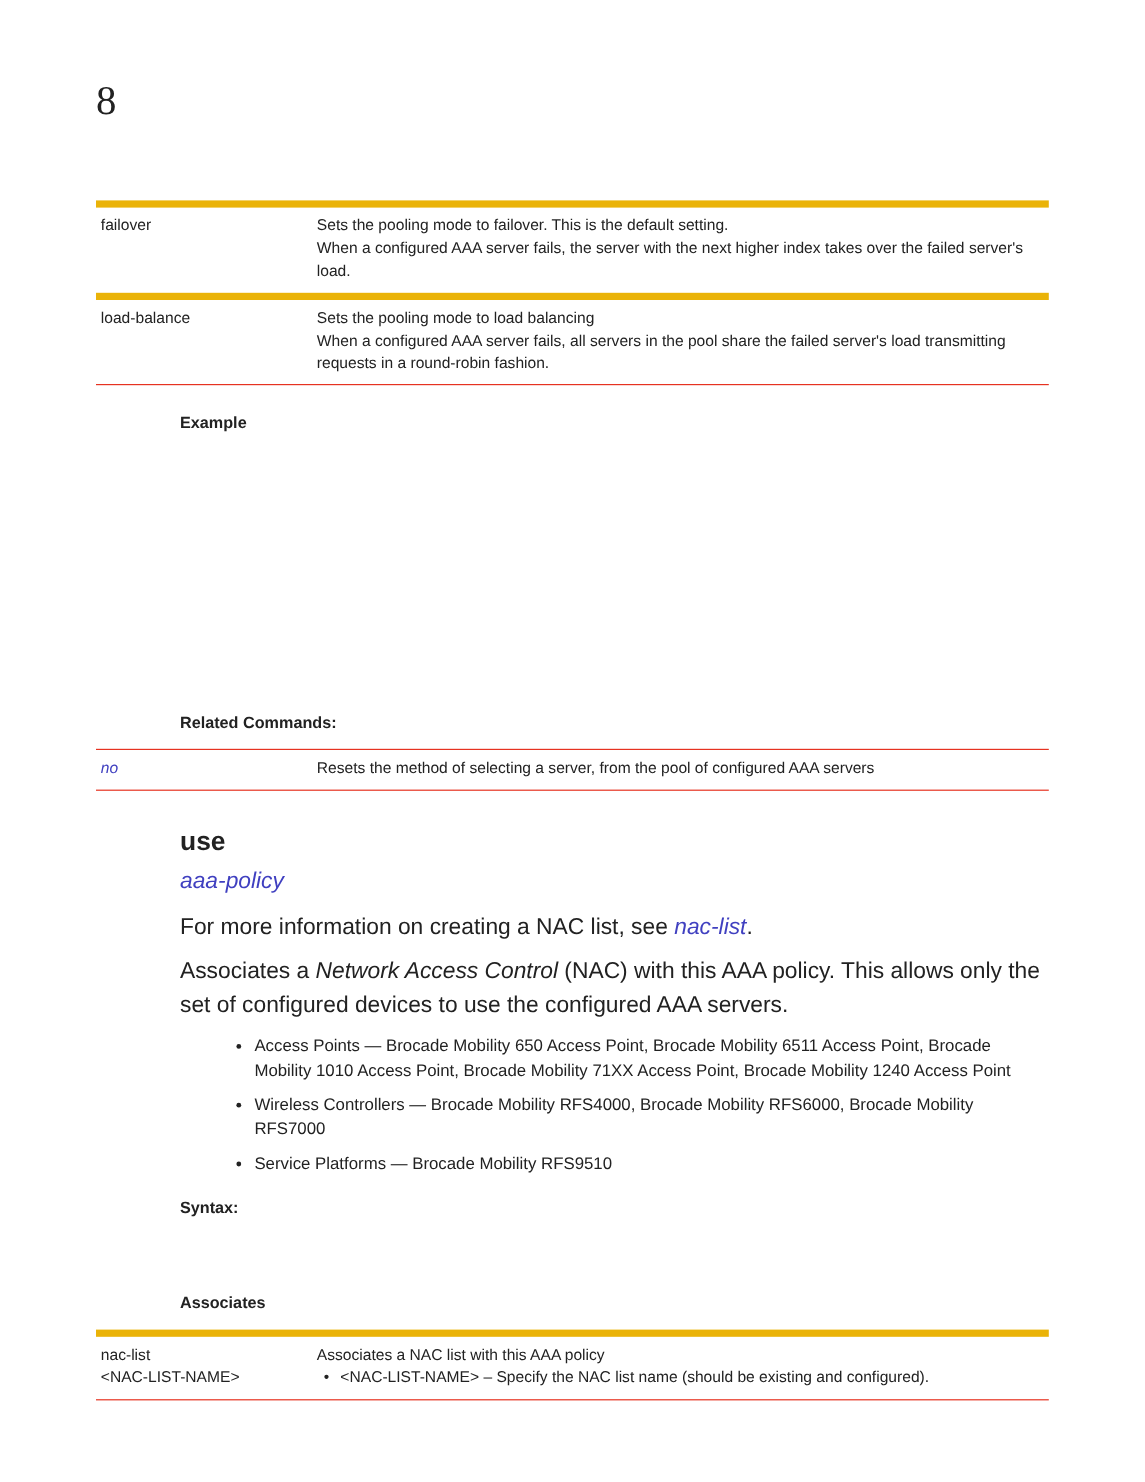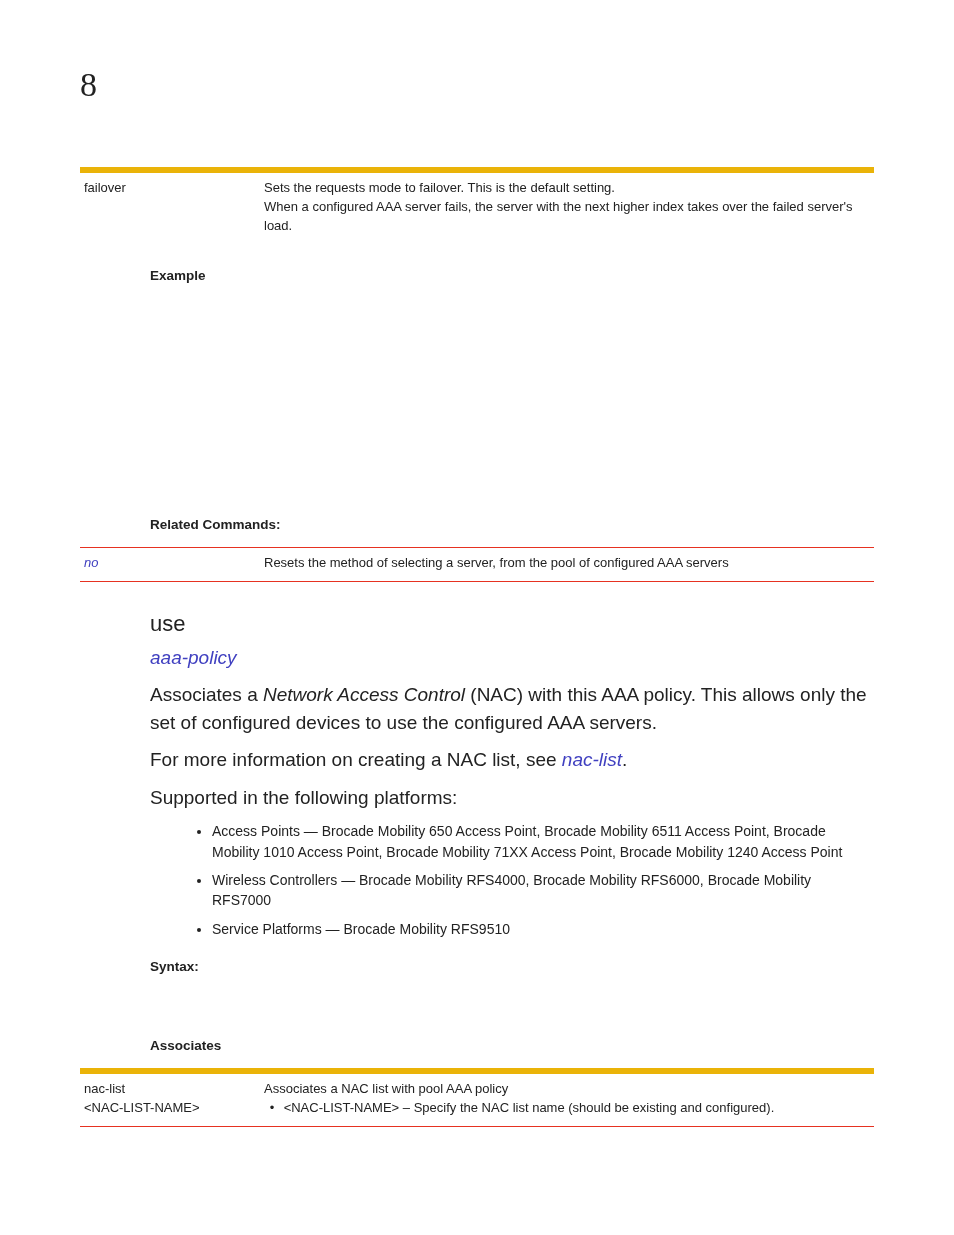--- a/index.html
+++ b/index.html
@@ -40,43 +40,50 @@
   .related-row {
     border-top: 1px solid #e63221;
     border-bottom: 1px solid #e63221;
   }
   .link-text {
     color: #4040c0;
     font-style: italic;
   }
   h2.cmd {
     font-family: Arial, sans-serif;
-    font-weight: normal;
+    font-weight: bold;
     font-size: 22px;
     margin: 22px 0 4px 0;
   }
   .para { margin: 10px 0; font-size: 19px; }
   ul.platforms { margin: 6px 0 12px 0; padding-left: 62px; }
   ul.platforms li { margin-bottom: 8px; font-size: 14px; }
   .bullet-inline { display: inline-block; width: 16px; text-align: center; }
   .tight { margin: 0; }
   .break-space { height: 200px; }
 </style>
 </head>
 <body>
 
 <div class="chapter-num">8</div>
 
 <table class="param-table">
   <tbody>
       <tr class="param-row">
     <td class="pname">failover</td>
     <td class="pdesc">
-      <div>Sets the requests mode to failover. This is the default setting.</div>
+      <div>Sets the pooling mode to failover. This is the default setting.</div>
       <div>When a configured AAA server fails, the server with the next higher index takes over the failed server's load.</div>
+    </td>
+  </tr>
+  <tr class="param-row last-row">
+    <td class="pname">load-balance</td>
+    <td class="pdesc">
+      <div>Sets the pooling mode to load balancing</div>
+      <div>When a configured AAA server fails, all servers in the pool share the failed server's load transmitting requests in a round-robin fashion.</div>
     </td>
   </tr>
 </tbody>
   </table>
 
 <div class="indent1">
   <div class="section-label">Example</div>
 </div>
 
 <div class="break-space"></div>
@@ -95,46 +102,45 @@
   </tr>
 </tbody>
   </table>
 
 <div class="indent1">
   <h2 class="cmd">use</h2>
   <div class="para tight">
     <span class="link-text">aaa-policy</span>
   </div>
   <div class="para">
+    <span>For more information on creating a NAC list, see </span><span class="link-text">nac-list</span><span>.</span>
+  </div>
+  <div class="para">
     <span>Associates a </span><em>Network Access Control</em><span> (NAC) with this AAA policy. This allows only the set of configured devices to use the configured AAA servers.</span>
   </div>
-  <div class="para">
-    <span>For more information on creating a NAC list, see </span><span class="link-text">nac-list</span><span>.</span>
-  </div>
-  <div class="para">Supported in the following platforms:</div>
   <ul class="platforms">
     <li>Access Points — Brocade Mobility 650 Access Point, Brocade Mobility 6511 Access Point, Brocade Mobility 1010 Access Point, Brocade Mobility 71XX Access Point, Brocade Mobility 1240 Access Point</li>
     <li>Wireless Controllers — Brocade Mobility RFS4000, Brocade Mobility RFS6000, Brocade Mobility RFS7000</li>
     <li>Service Platforms — Brocade Mobility RFS9510</li>
   </ul>
 
   <div class="section-label">Syntax:</div>
   <div style="height:30px;"></div>
   <div class="section-label">Associates</div>
 </div>
 
 <table class="param-table">
   <tbody>
       <tr class="param-row last-row">
     <td class="pname">
       <div>nac-list</div>
       <div>&lt;NAC-LIST-NAME&gt;</div>
     </td>
     <td class="pdesc">
-      <div>Associates a NAC list with pool AAA policy</div>
+      <div>Associates a NAC list with this AAA policy</div>
       <div>
         <span class="bullet-inline">•</span>
         <span>&lt;NAC-LIST-NAME&gt; – Specify the NAC list name (should be existing and configured).</span>
       </div>
     </td>
   </tr>
 </tbody>
   </table>
 
 </body></html>

